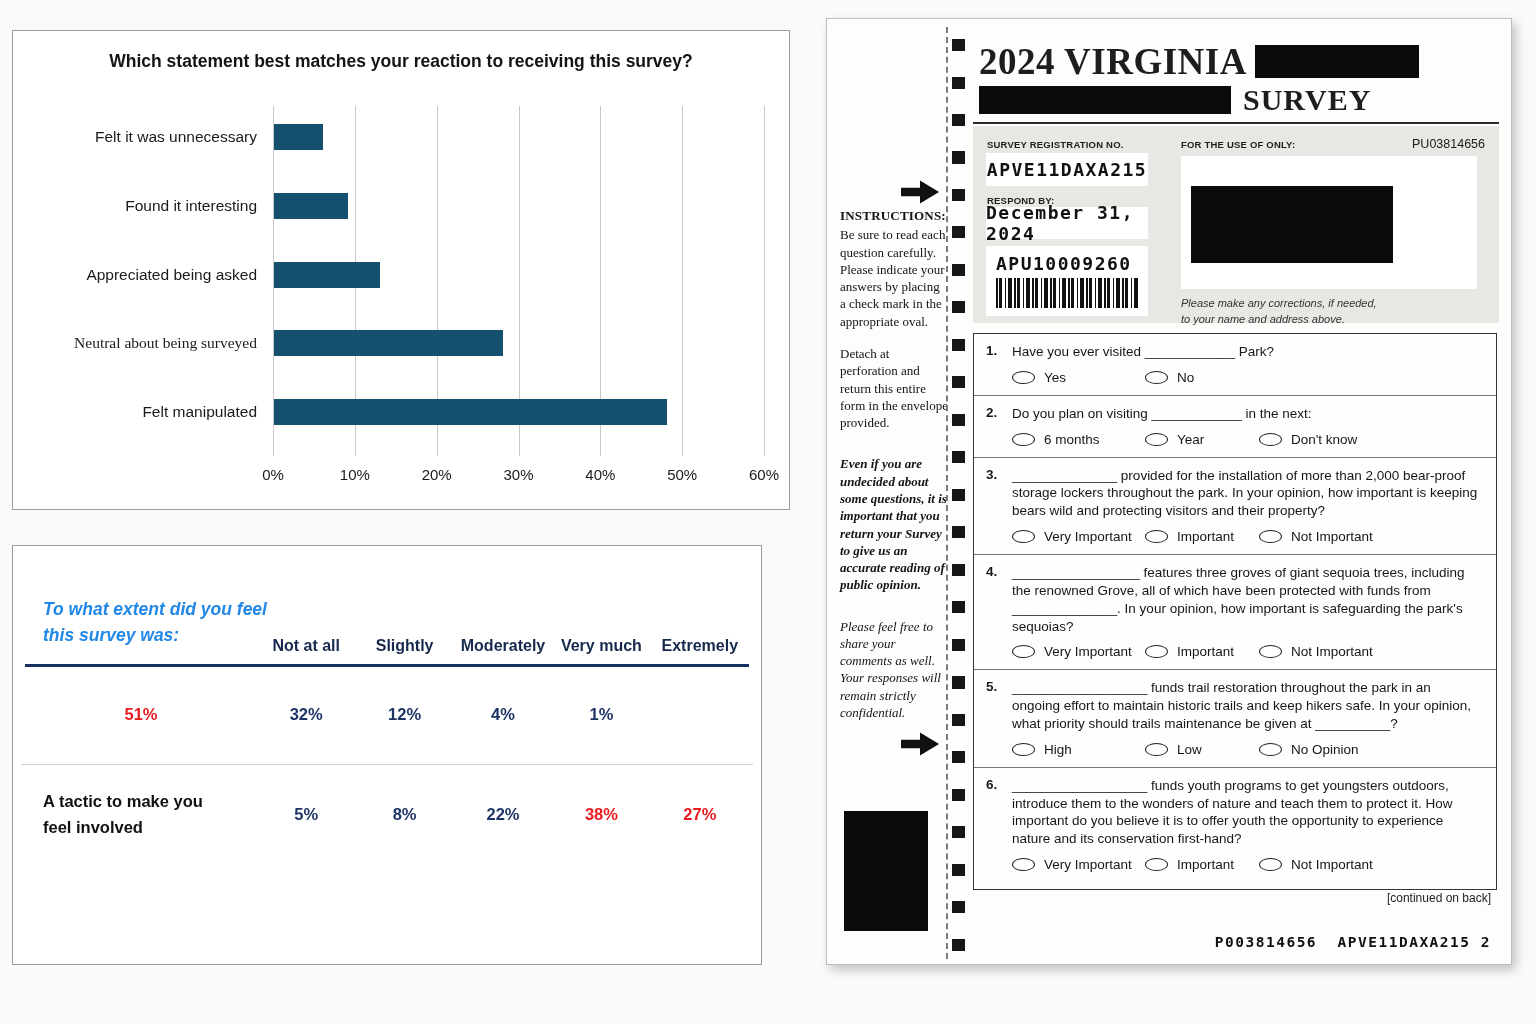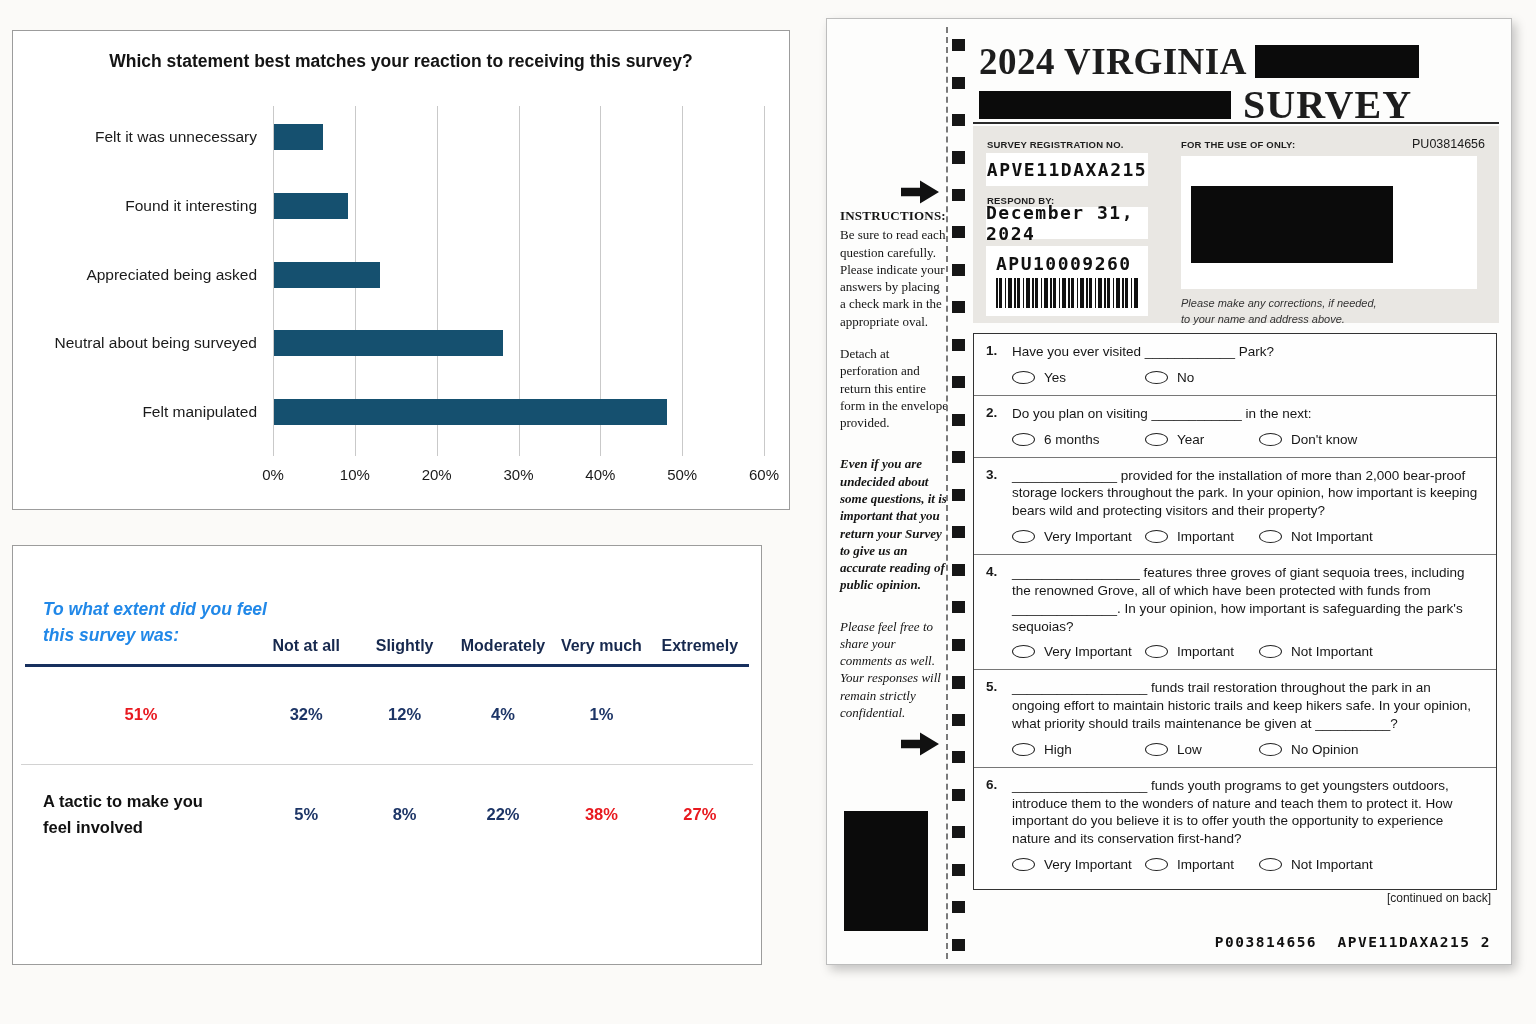--- a/index.html
+++ b/index.html
@@ -58,21 +58,21 @@
   .perf-line { position:absolute; left:119px; top:8px; height:932px; border-left:2px dashed #7a7a7a; }
   .perf-squares { position:absolute; left:125px; top:20px; width:13px; height:921px;
     background:repeating-linear-gradient(to bottom,#161616 0 12px,transparent 12px 37.5px); }
   .blackbox-bl { position:absolute; left:17px; top:792px; width:84px; height:120px; background:#0b0b0b; }
 
   .main { position:absolute; left:146px; top:0; width:528px; height:100%; }
   .ttl-row1 { position:absolute; top:24px; left:6px; display:flex; align-items:center; gap:8px; }
   .ttl-row2 { position:absolute; top:66px; left:6px; display:flex; align-items:center; gap:12px; }
   .ttl-big { font-family:"Liberation Serif", serif; font-weight:bold; font-size:37px;
     letter-spacing:.5px; color:#1d1d1d; line-height:1; }
-  .ttl-med { font-family:"Liberation Serif", serif; font-weight:bold; font-size:40px;
+  .ttl-med { font-family:"Liberation Serif", serif; font-weight:bold; font-size:30px;
     letter-spacing:1px; color:#1d1d1d; line-height:1; }
   .redact { background:#0b0b0b; display:inline-block; }
   .r1 { width:164px; height:33px; } .r2 { width:252px; height:28px; }
   .ttl-rule { position:absolute; top:103px; left:0; right:2px; height:2px; background:#2a2a2a; }
 
   .reg-panel { position:absolute; top:107px; left:0; right:2px; height:197px; background:#e9e7e3; }
   .lab { position:absolute; font-size:9.5px; font-weight:600; letter-spacing:.2px; color:#1e1e1e; }
   .reg-lab { left:14px; top:13px; } .resp-lab { left:14px; top:69px; }
   .use-lab { left:208px; top:13px; }
   .use-ref { position:absolute; right:14px; top:11px; font-size:12.5px; color:#1a1a1a; }
@@ -106,21 +106,21 @@
 </style>
 </head>
 <body>
 
 <section class="card chart-card">
   <h2 class="chart-title">Which statement best matches your reaction to receiving this survey?</h2>
   <div class="cat-labels" id="cat-labels">
       <div class="cat-label" style="top: 20px;">Felt it was unnecessary</div>
       <div class="cat-label" style="top: 88.75px;">Found it interesting</div>
       <div class="cat-label" style="top: 157.5px;">Appreciated being asked</div>
-      <div class="cat-label" style="top: 226.25px;">Neutral about being surveyed</div>
+      <div class="cat-label" style="top: 226.25px; font-family: Liberation Serif, serif;">Neutral about being surveyed</div>
       <div class="cat-label" style="top: 295px;">Felt manipulated</div>
     </div>
   <div class="plot" id="plot">
       <div class="gridline" style="left: 0%;"></div>
       <div class="gridline" style="left: 16.6667%;"></div>
       <div class="gridline" style="left: 33.3333%;"></div>
       <div class="gridline" style="left: 50%;"></div>
       <div class="gridline" style="left: 66.6667%;"></div>
       <div class="gridline" style="left: 83.3333%;"></div>
       <div class="gridline" style="left: 100%;"></div>

